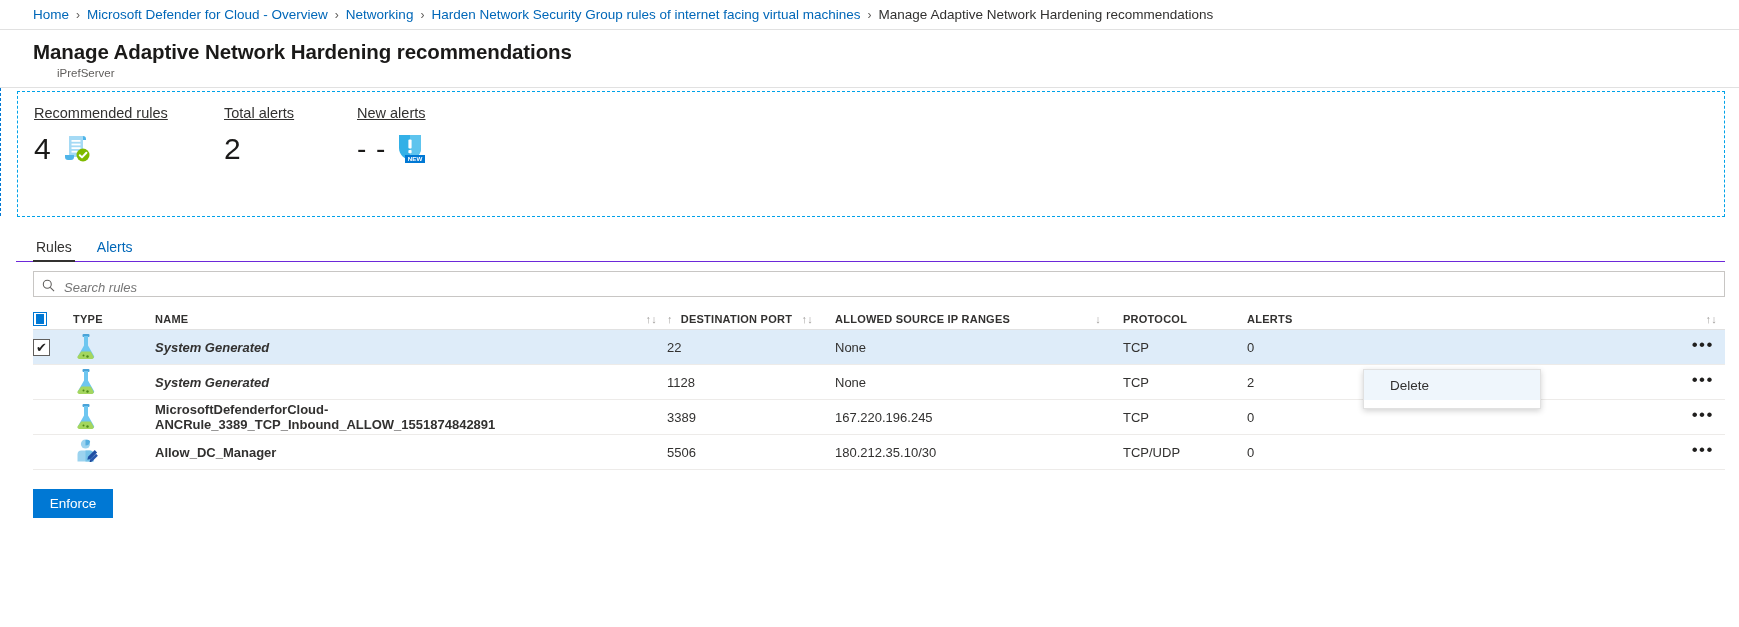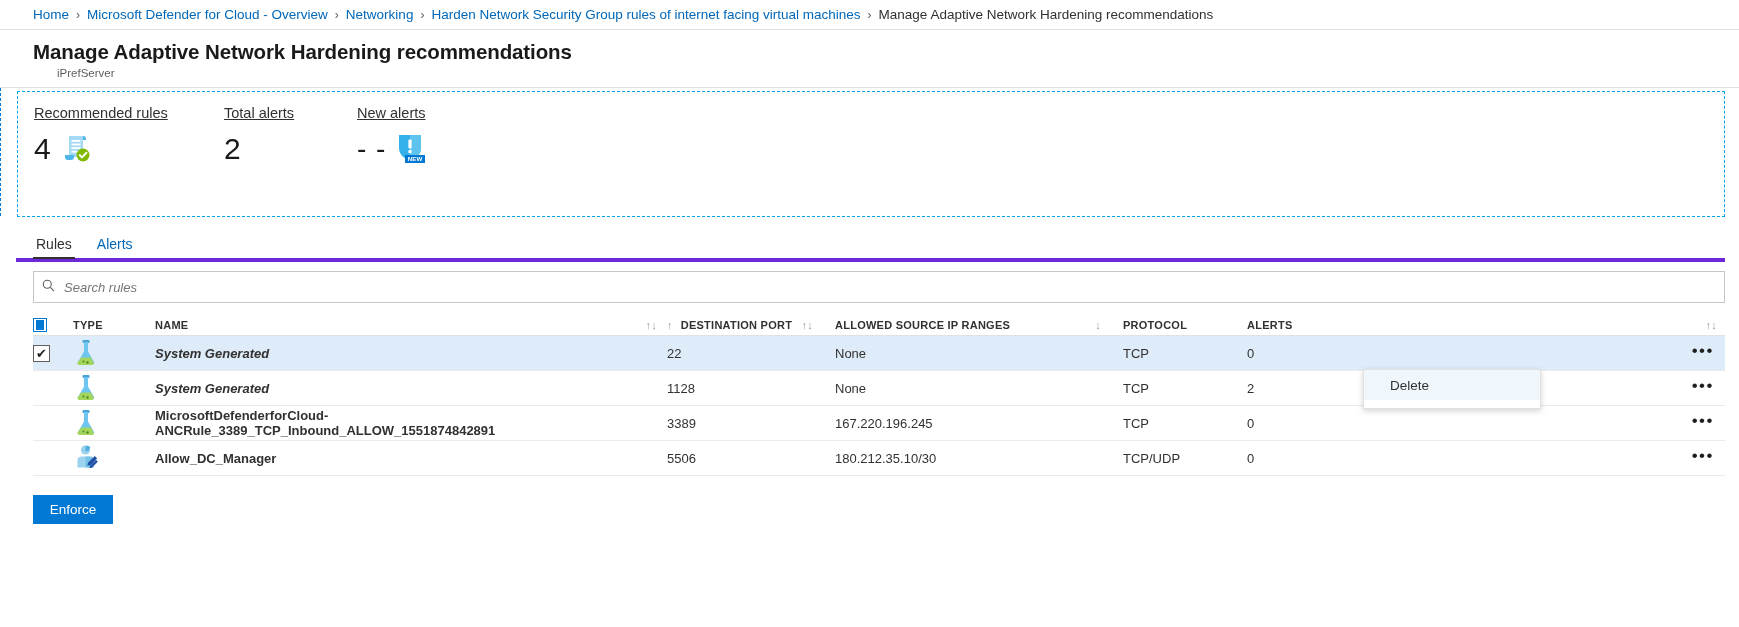--- a/index.html
+++ b/index.html
@@ -132,21 +132,21 @@
   }
   .stat-number.dashes { letter-spacing: 1px; font-size: 28px; }
 
   
   .tabs-row {
     display: flex;
     align-items: flex-end;
     padding-left: 33px;
     margin-top: 16px;
     height: 30px;
-    border-bottom: 4px solid #6d28d9;
+    border-bottom: 1px solid #6d28d9;
     margin-right: 14px;
     margin-left: 16px;
     padding-left: 17px;
   }
   .tab {
     font-size: 14px;
     padding: 0 3px 6px 3px;
     margin-right: 19px;
     cursor: pointer;
     color: #0067b8;
@@ -160,24 +160,24 @@
     content: "";
     position: absolute;
     left: 0; right: 0; bottom: -1px;
     height: 2px;
     background: #323130;
   }
 
   
   .search-wrap {
     margin: 9px 14px 0 33px;
-    height: 32px;
+    height: 26px;
     border: 1px solid #c8c6c4;
     display: flex;
-    align-items: center;
+    align-items: flex-end;
     padding: 0 8px;
     background: #fff;
   }
   .search-icon-svg { flex: none; margin-right: 7px; }
   .search-input {
     border: none;
     outline: none;
     font-size: 13px;
     font-style: italic;
     color: #605e5c;

